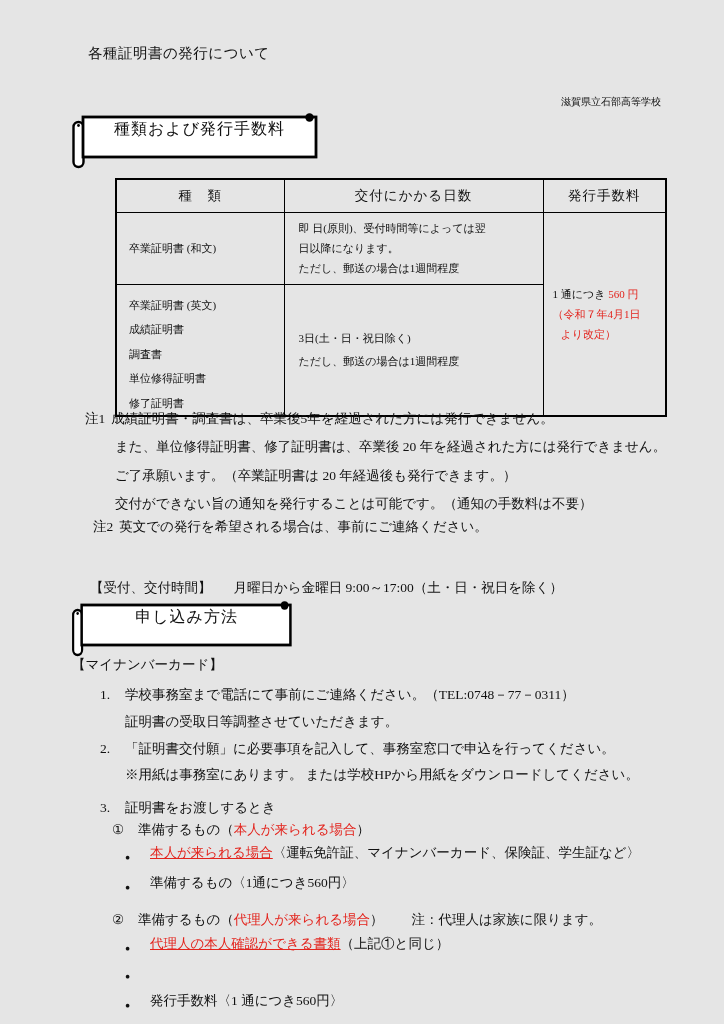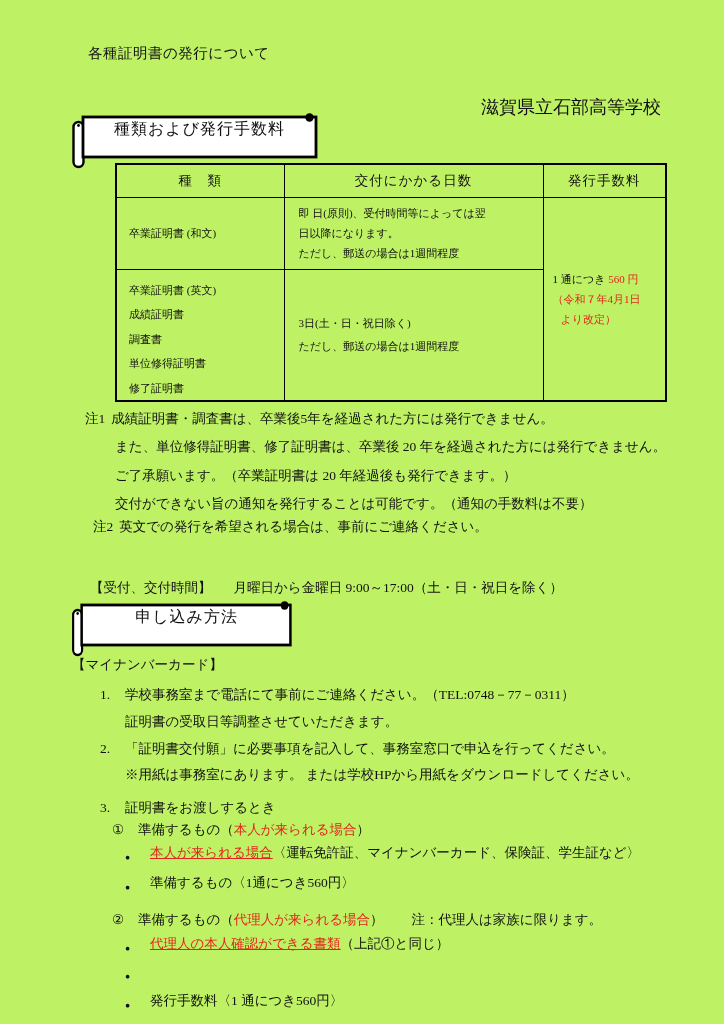--- a/index.html
+++ b/index.html
@@ -1,45 +1,45 @@
 <!DOCTYPE html>
 <html><head>
 <meta charset="utf-8">
 <style>
   * { margin:0; padding:0; box-sizing:border-box; }
   html,body { background:#888; }
   .page {
     position:relative;
     width:724px; height:1024px;
     margin:0 auto;
-    background:#bef264;
+    background:#e5e5e5;
     font-family:"Liberation Serif","DejaVu Serif",serif;
     color:#111;
     font-size:13.5px;
     overflow:hidden;
   }
   .abs { position:absolute; }
   .red { color:#e3241d; }
   .ru  { color:#e3241d; text-decoration:underline; }
   .bu  { color:#111; text-decoration:underline; }
 
   #doc-title { left:88px; top:44px; font-size:14.5px; letter-spacing:0.5px; }
-  #school    { left:0; top:95px; width:661px; text-align:right; font-size:18px; }
+  #school    { left:0; top:95px; width:661px; text-align:right; font-size:10px; }
 
   .scroll-banner { position:absolute; height:58px; }
   .scroll-banner svg { position:absolute; left:0; top:0; width:100%; height:100%; }
   .banner-label {
     position:absolute; left:13px; right:4px; top:4px; height:24px;
     display:flex; align-items:center; justify-content:center;
     font-size:16px; letter-spacing:1px;
   }
   #banner-fees  { left:70px; top:113px; width:250px; }
   #banner-apply { left:70px; top:601px; width:224px; }
 
-  #fees-table { left:115px; top:163px; border-collapse:collapse; table-layout:fixed; }
+  #fees-table { left:115px; top:178px; border-collapse:collapse; table-layout:fixed; }
   #fees-table th, #fees-table td { border:1px solid #000; font-weight:normal; }
   #fees-table { border:2px solid #000; }
   #fees-table th { height:33px; text-align:center; font-size:13.5px; letter-spacing:1px; }
   #fees-table td { font-size:11px; vertical-align:middle; }
   .col1 { width:168px; } .col2 { width:259px; } .col3 { width:123px; }
   #cell-type-1 { height:72px; padding-left:12px; }
   #cell-days-1 { padding-left:14px; line-height:20px; }
   #cell-type-2 { height:126px; padding:8px 0 0 12px; vertical-align:top; }
   #cell-type-2 div { line-height:24.5px; }
   #cell-days-2 { padding-left:14px; line-height:23px; }

